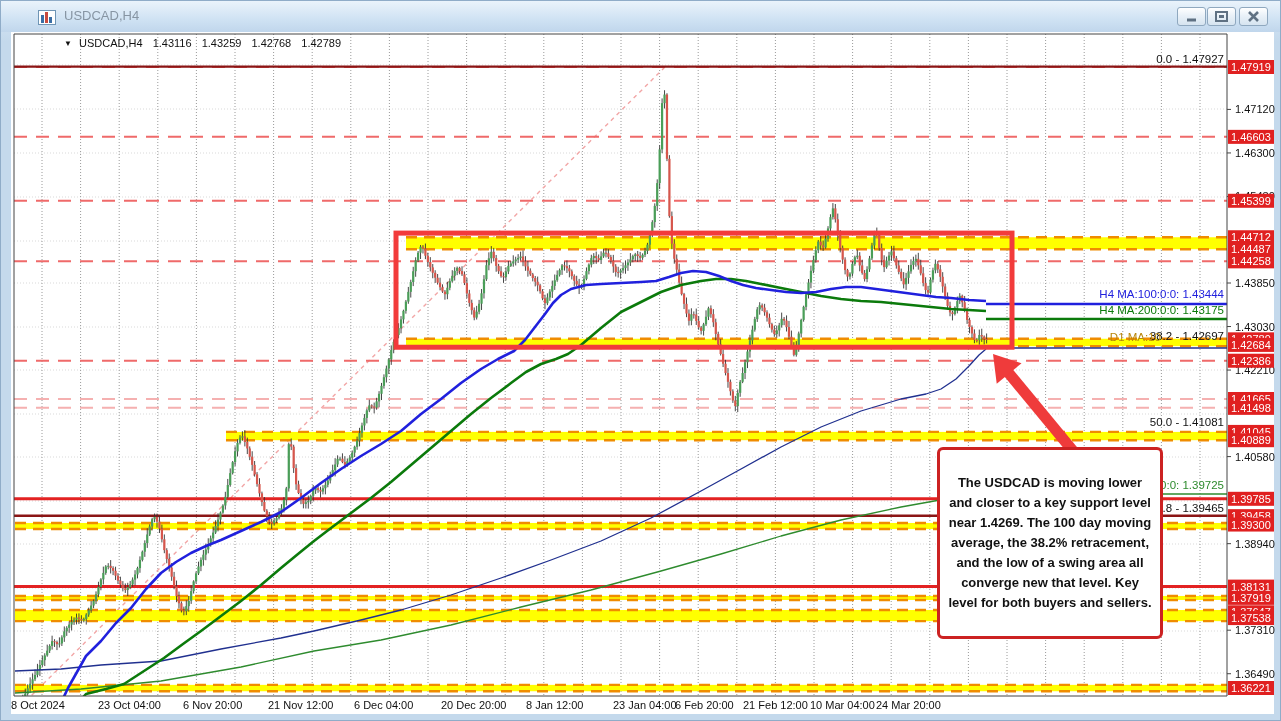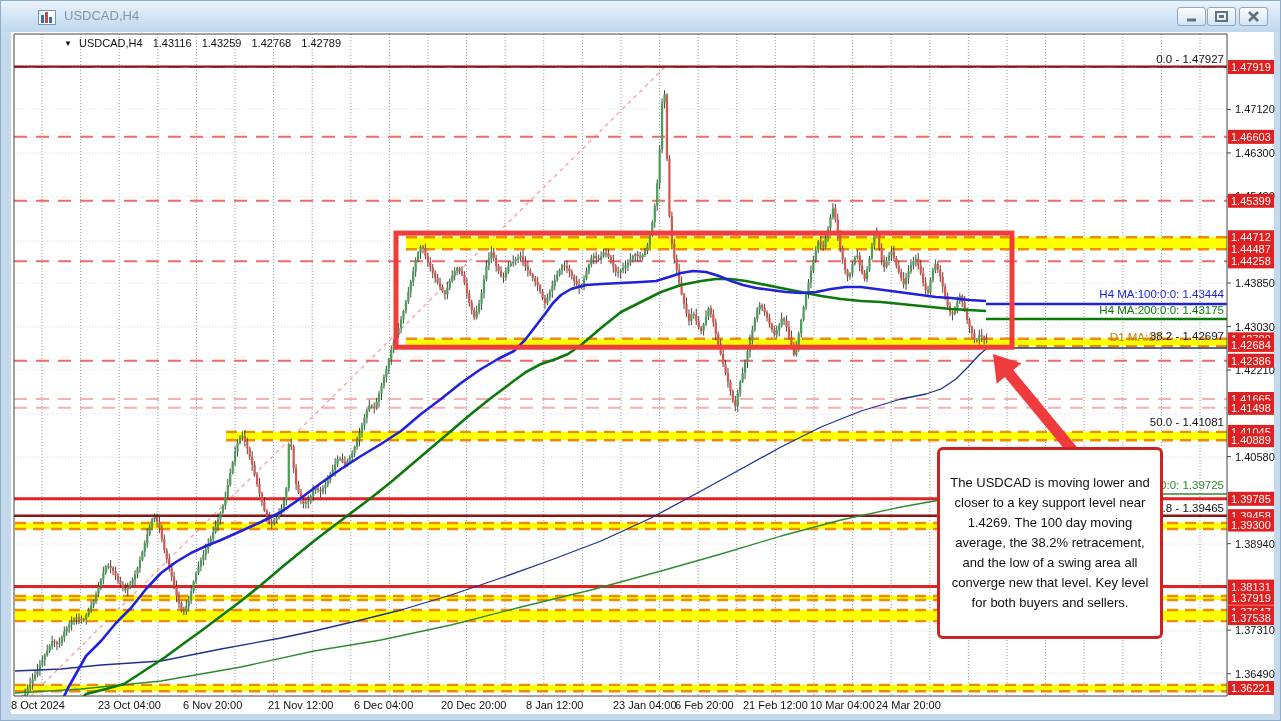--- a/index.html
+++ b/index.html
@@ -22,21 +22,21 @@
   #btn-min{right:74px}#btn-restore{right:44px}#btn-close{right:12px}
   
   #chart-svg{position:absolute;left:0;top:0;z-index:1;}
   #ohlc{position:absolute;left:15px;top:36px;z-index:2;font-size:11px;color:#111;font-weight:400;margin-left:48px;}
   #ohlc span{margin-right:7px;}
   #ohlc .tri{font-size:8px;margin-right:4px;position:relative;top:-1px;}
   
   #note{position:absolute;left:936px;top:446px;width:226px;height:192px;z-index:3;
     background:#ffffff;border:3px solid #cc2222;border-radius:6px;box-sizing:border-box;
     display:flex;align-items:center;justify-content:center;}
-  #note p{margin:0;padding:2px 6px;font-size:13px;line-height:20px;font-weight:normal;
+  #note p{margin:0;padding:2px 6px;font-size:13px;line-height:20px;font-weight:bold;
     color:#111;text-align:center;}
 </style>
 </head>
 <body>
 
 <div id="window">
 
   <svg id="chart-svg" width="1281" height="721">
       <rect x="10" y="31" width="1263" height="682" fill="#ffffff"></rect>
       <clipPath id="plot">

